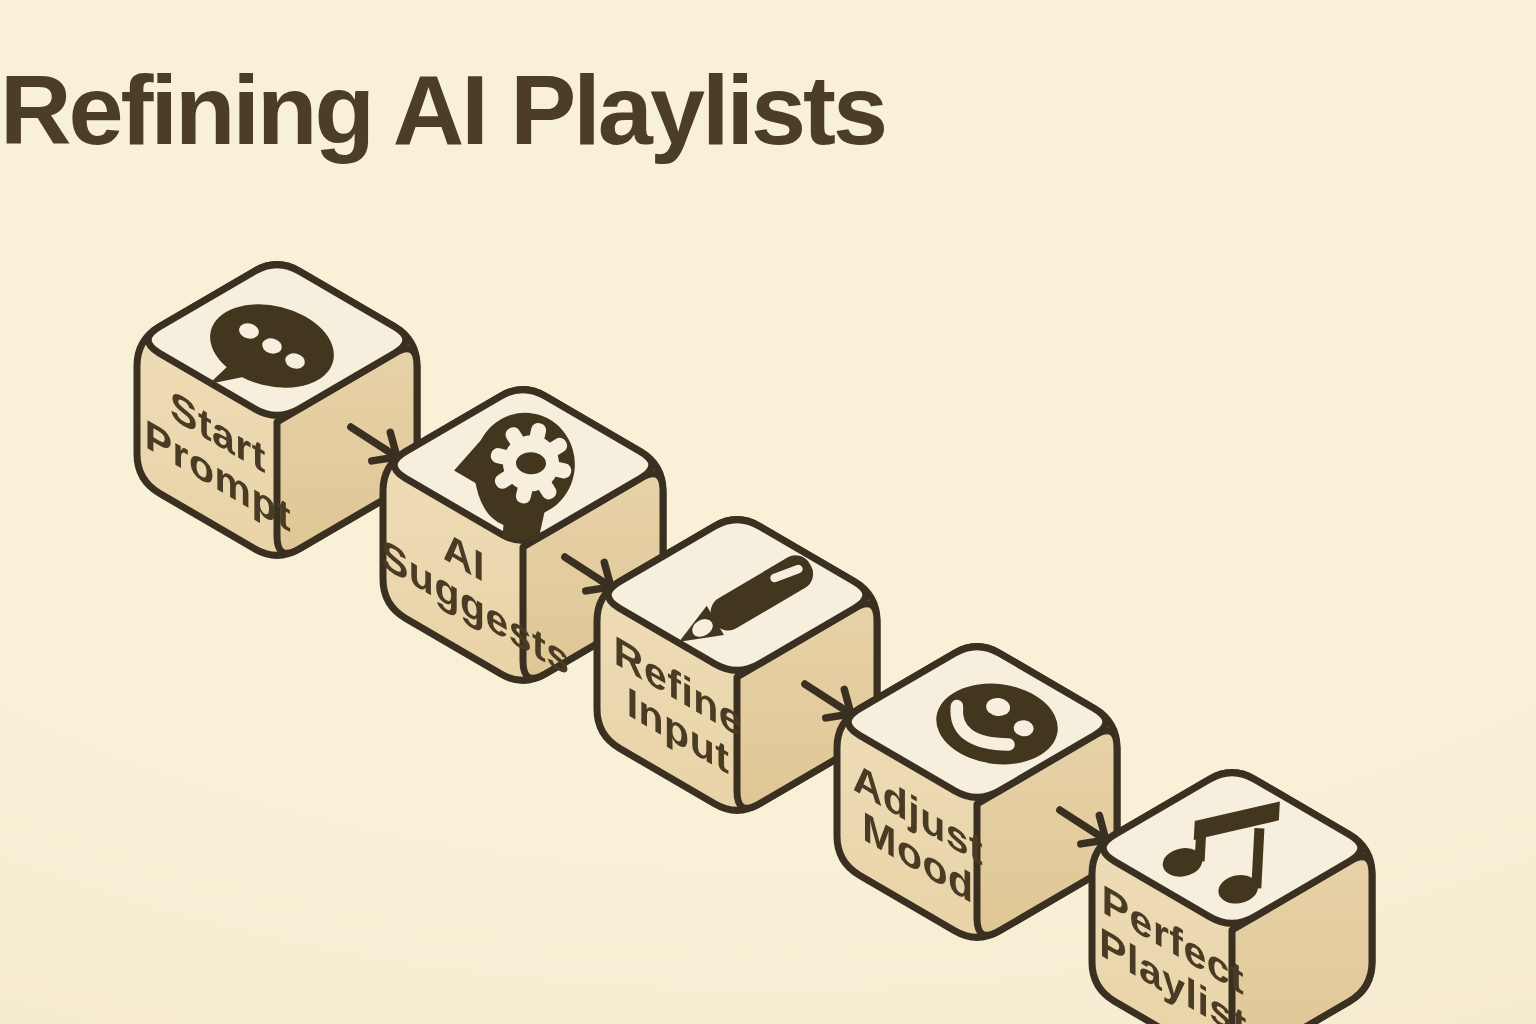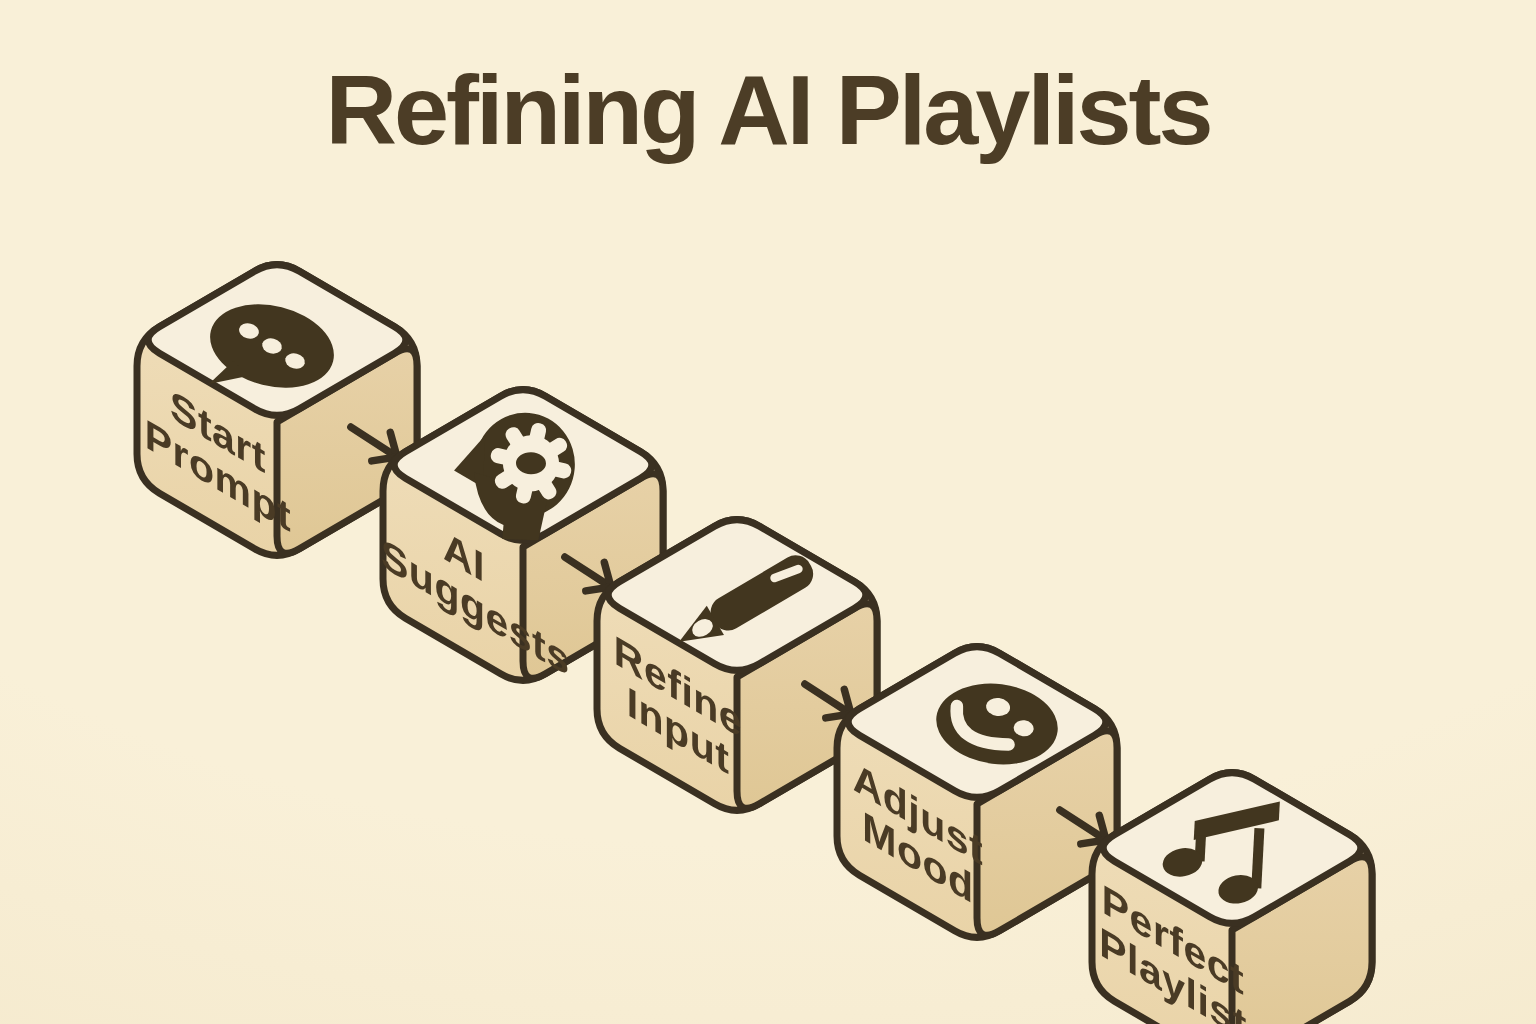--- a/index.html
+++ b/index.html
@@ -8,21 +8,21 @@
     --outline:#3a3021; --ink:#42361f; --label-text:#4a3b25; --title-text:#4c3d26;
   }
   html,body{margin:0;padding:0;}
   body{
     width:1536px;height:1024px;overflow:hidden;position:relative;
     font-family:"Liberation Sans",sans-serif;
     background:radial-gradient(130% 110% at 50% 22%,
       var(--background) 0%, var(--background) 55%, var(--background-edge) 100%);
   }
   .title{
-    position:absolute;left:0;right:0;top:56px;margin:0;text-align:center;
+    position:absolute;left:0;right:0;top:56px;margin:0;text-align:left;
     font-weight:700;font-size:99px;line-height:1.1;letter-spacing:-3px;
     color:var(--title-text);
   }
   .cube{position:absolute;width:300px;height:330px;}
   .cube svg{display:block;overflow:visible;}
   .cube-1{left:127px;top:248px;z-index:2;}
   .cube-2{left:373px;top:373px;z-index:4;}
   .cube-3{left:587px;top:503px;z-index:6;}
   .cube-4{left:827px;top:630px;z-index:8;}
   .cube-5{left:1082px;top:756px;z-index:10;}

